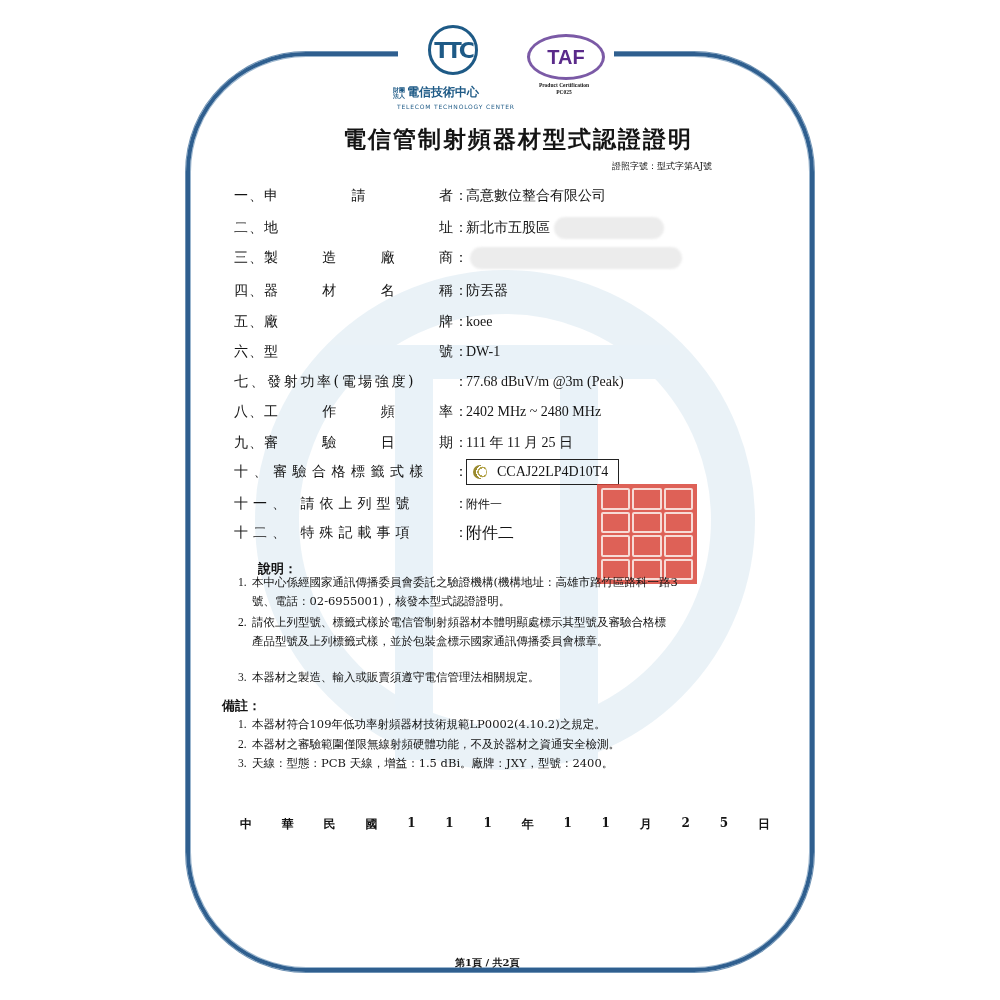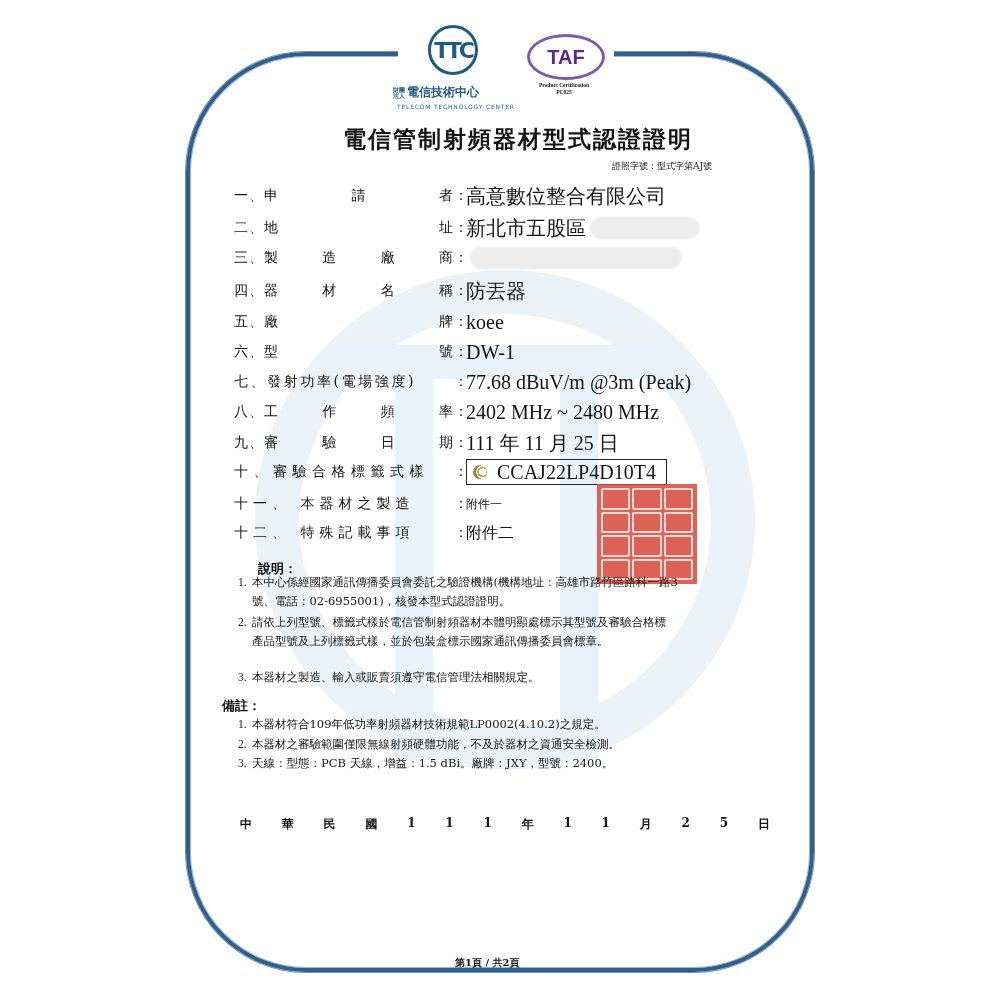--- a/index.html
+++ b/index.html
@@ -13,21 +13,21 @@
   .ttc-name small{font-size:6px;display:inline-block;line-height:6px;vertical-align:middle;}
   .ttc-en{position:absolute;left:397px;top:103px;font-size:6px;color:#1e5a86;letter-spacing:.8px;font-family:"DejaVu Sans","Liberation Sans",sans-serif;}
   .taf-logo{position:absolute;left:527px;top:34px;width:72px;height:40px;border:3px solid #7b5aa6;border-radius:50%;display:flex;align-items:center;justify-content:center;color:#5a2a8a;font-family:"Liberation Sans","DejaVu Sans",sans-serif;font-weight:bold;font-size:20px;background:#fff;}
   .taf-sub{position:absolute;left:534px;top:82px;font-size:5.5px;font-weight:bold;text-align:center;width:60px;line-height:7px;font-family:"Liberation Serif",serif;}
   .title{position:absolute;left:308px;top:124px;font-size:23px;font-weight:bold;letter-spacing:2px;font-family:"DejaVu Sans","Liberation Sans",sans-serif;margin-left:35px;}
   .cert-no{position:absolute;left:612px;top:160px;font-size:9px;}
   .row{position:absolute;left:234px;height:20px;display:flex;align-items:center;font-size:14px;}
   .lbl{width:220px;display:flex;justify-content:space-between;letter-spacing:1px;}
   .lbl span{display:inline-block;}
   .colon{width:12px;text-align:center;}
-  .val{font-family:"Liberation Serif","DejaVu Serif",serif;font-size:20px;}
+  .val{font-family:"Liberation Serif","DejaVu Serif",serif;font-size:14px;}
   .blur{display:inline-block;height:22px;background:#ececec;border-radius:11px;filter:blur(1px);}
   .mark-box{display:inline-flex;align-items:center;border:1.5px solid #222;padding:2px 10px 2px 6px;height:20px;}
   .mark-icon{width:14px;height:14px;border-radius:50%;background:radial-gradient(circle at 70% 50%, #fff 0 30%, #b3a34a 31% 45%, #fff 46% 55%, #9a8a2e 56%);margin-right:10px;}
   .seal{position:absolute;left:597px;top:484px;width:100px;height:100px;background:#d9463a;opacity:.85;display:grid;grid-template-columns:repeat(3,1fr);grid-template-rows:repeat(4,1fr);gap:2px;padding:4px;box-sizing:border-box;}
   .seal div{border:2px solid #f6d5d0;border-radius:2px;}
   .section-title{position:absolute;left:222px;font-size:13px;font-weight:bold;}
   .note{position:absolute;left:238px;font-size:11.5px;line-height:19px;width:548px;}
   .note .num{display:inline-block;width:14px;font-family:"Liberation Serif",serif;}
   .note .cont{padding-left:14px;display:block;}
   .date-row{position:absolute;left:240px;top:816px;width:530px;display:flex;justify-content:space-between;font-size:12px;font-weight:bold;}
@@ -143,21 +143,21 @@
       <span>十、審驗合格標籤式樣</span>
     </div>
   <span class="colon">：</span>
   <span class="mark-box">
     <span class="mark-icon"></span>
     <span class="val">CCAJ22LP4D10T4</span>
   </span>
 </div>
 <div class="row" style="top:494px;">
   <div class="lbl" style="letter-spacing:5px;">
-      <span>十一、 本器材之製造</span>
+      <span>十一、 請依上列型號</span>
     </div>
   <span class="colon">：</span>
   <span class="val" style="font-size:12px;">附件一</span>
 </div>
 <div class="row" style="top:523px;">
   <div class="lbl" style="letter-spacing:5px;">
       <span>十二、 特殊記載事項</span>
     </div>
   <span class="colon">：</span>
   <span class="val" style="font-size:16px;">附件二</span>

